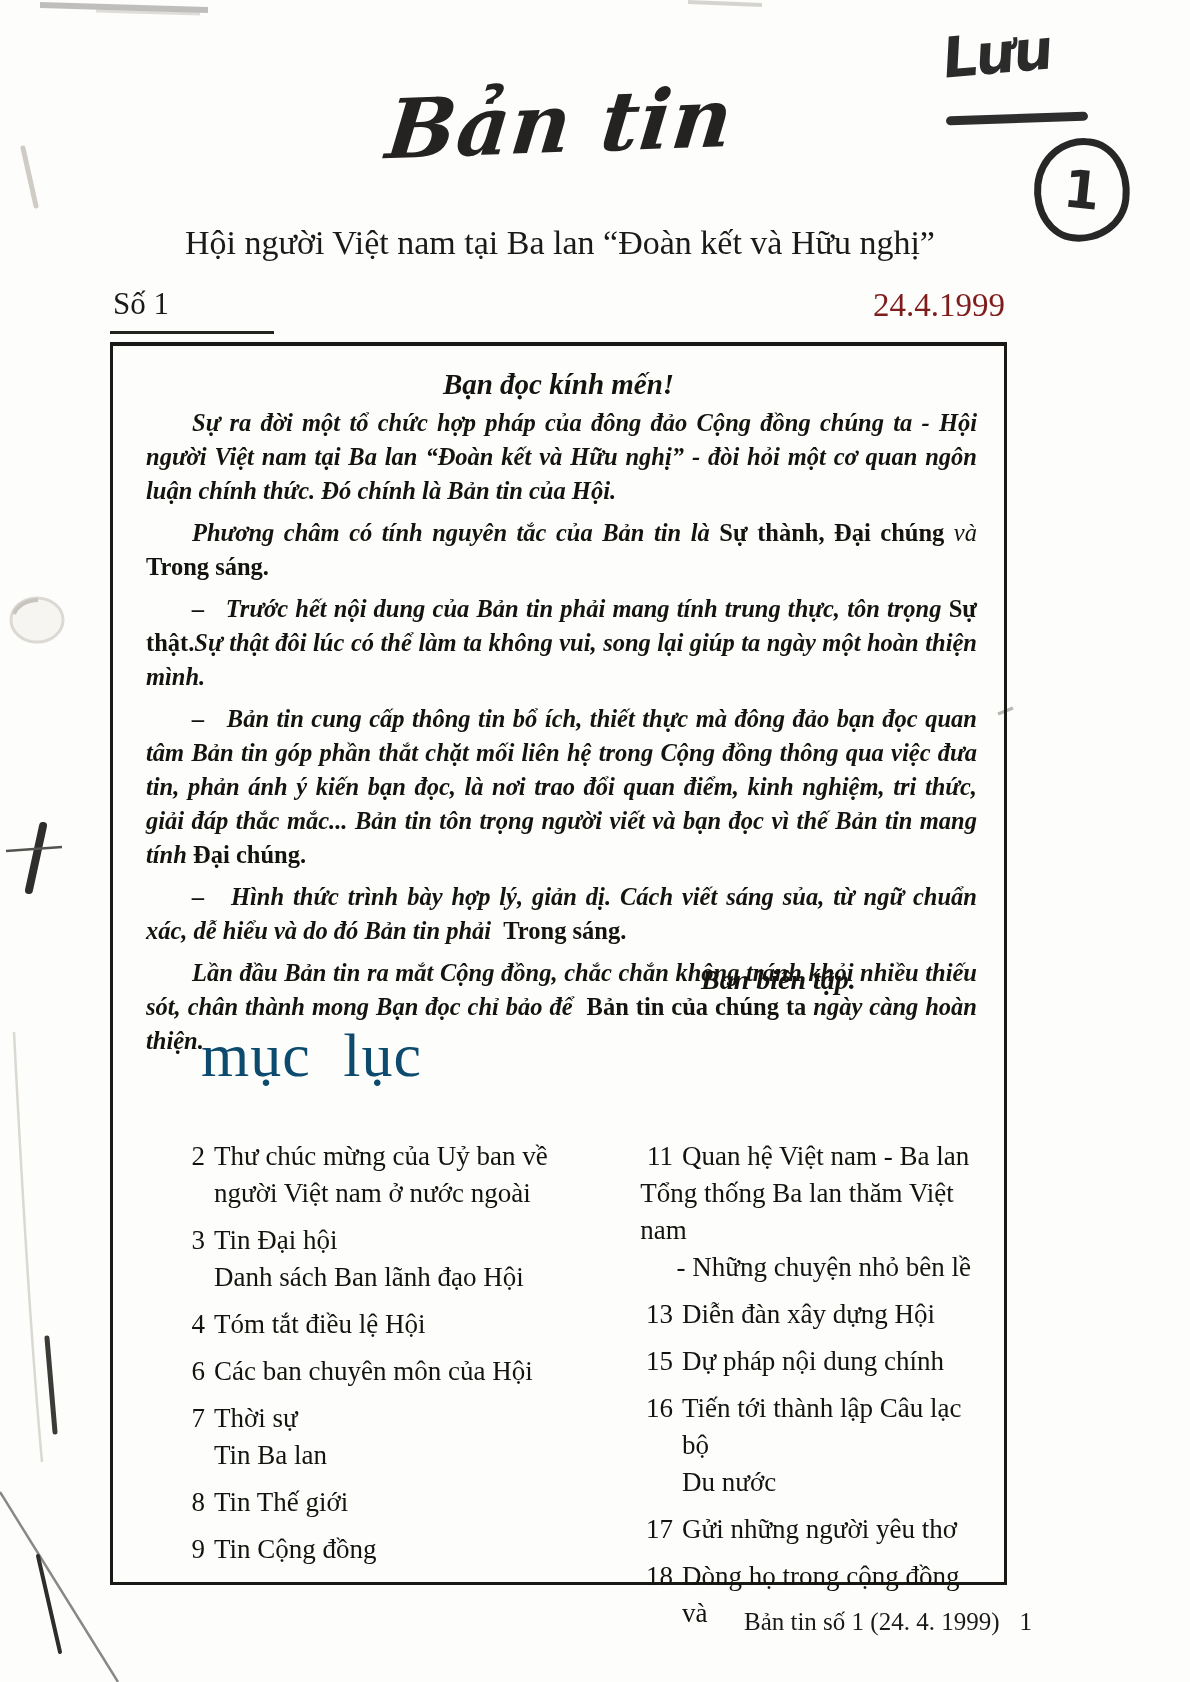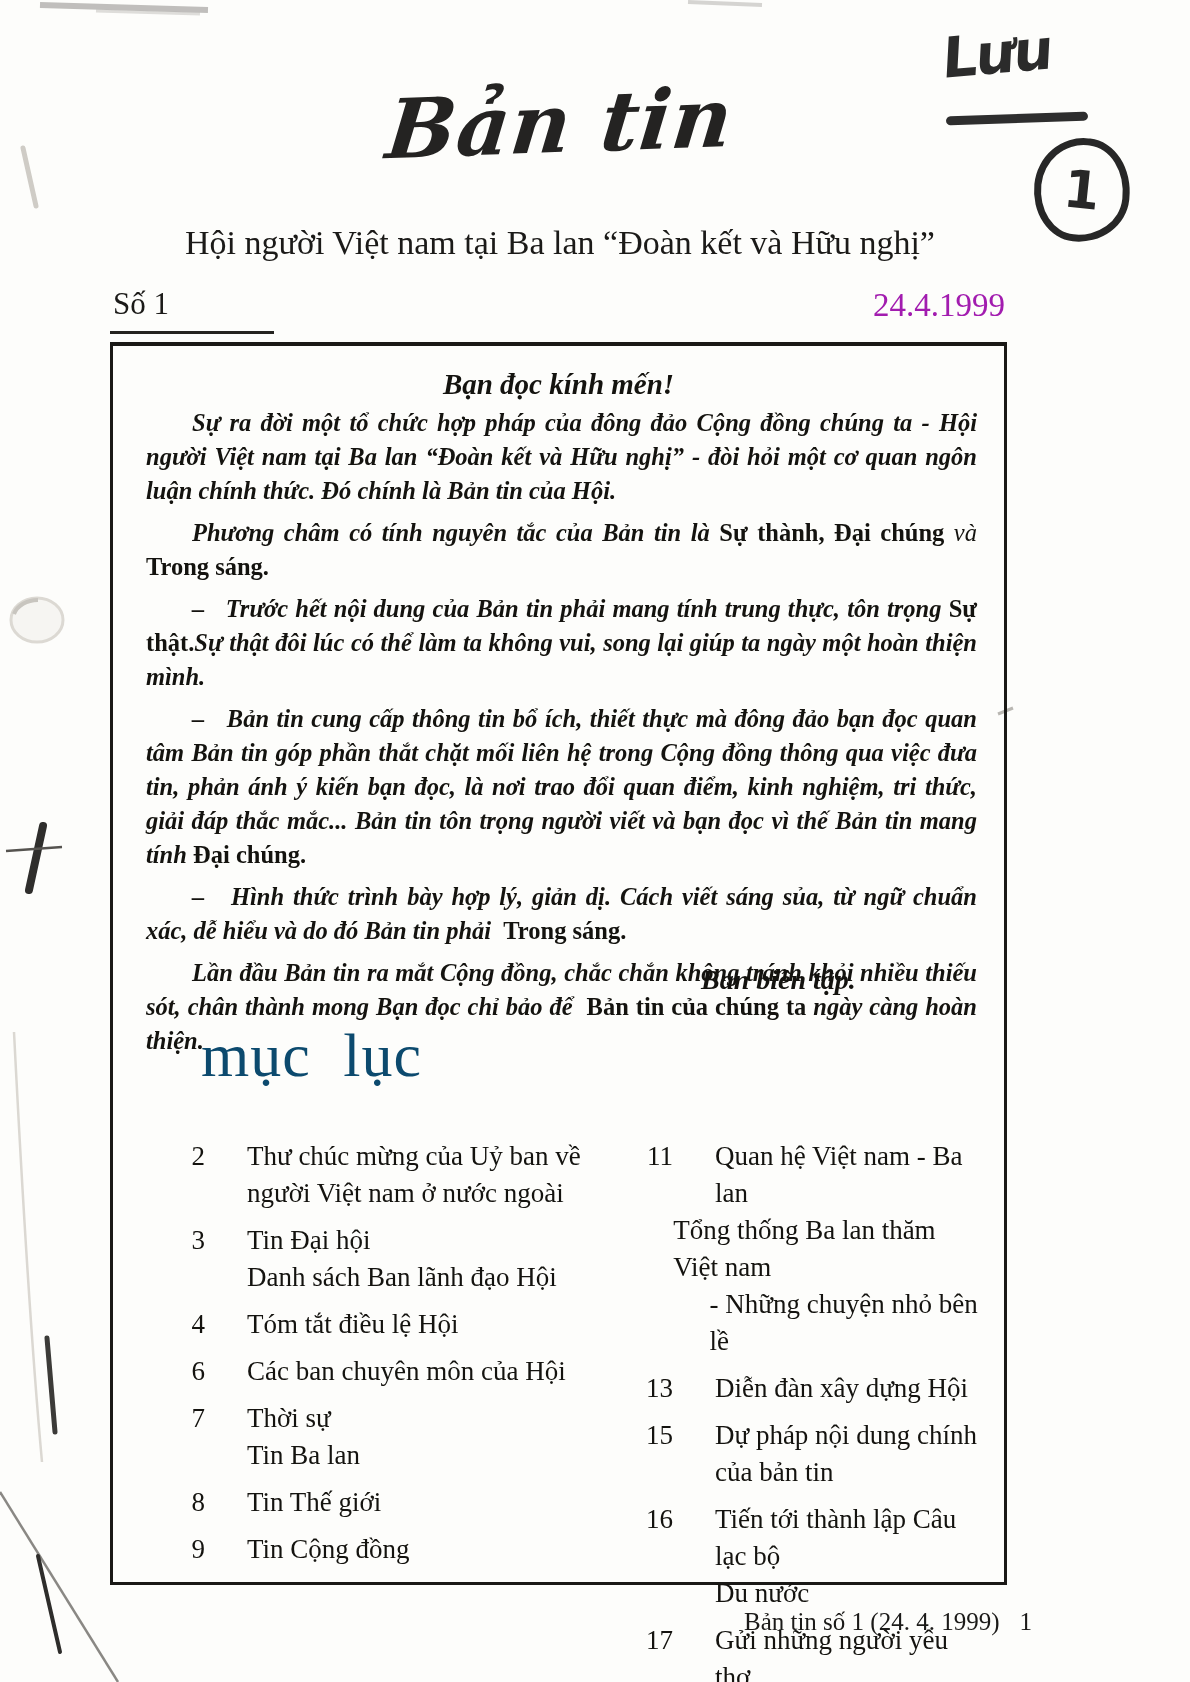--- a/index.html
+++ b/index.html
@@ -52,21 +52,21 @@
     position:absolute;left:100px;top:224px;width:920px;
     text-align:center;font-size:34px;color:#1b1a18;
   }
   .issue-label{
     position:absolute;left:113px;top:286px;font-size:31px;color:#1b1a18;
   }
   .issue-underline{
     position:absolute;left:110px;top:331px;width:164px;height:3px;background:#24231f;
   }
   .issue-date{
-    position:absolute;right:185px;top:287px;font-size:33px;color:#a21caf;
+    position:absolute;right:185px;top:287px;font-size:33px;color:#7f1d1d;
   }
   
   .frame{
     position:absolute;left:110px;top:342px;width:897px;height:1243px;
     box-sizing:border-box;
     border:3px solid #1a1916;border-top-width:4px;
     background:transparent;
   }
   .salutation{
     position:absolute;top:22px;left:0;width:100%;
@@ -99,21 +99,21 @@
     position:absolute;top:792px;left:40px;right:18px;
     display:flex;
     font-size:27px;line-height:37px;color:#14130f;
   }
   .toc-col-left{width:432px;flex:none;}
   .toc-col-right{flex:1;}
   .toc-item{display:flex;margin-bottom:10px;}
   .toc-num{flex:none;text-align:right;}
   .toc-col-left .toc-num{width:52px;}
   .toc-col-right .toc-num{width:88px;}
-  .toc-lines{margin-left:42px;}
+  .toc-lines{margin-left:9px;}
   
   .page-footer{
     position:absolute;top:1608px;left:110px;width:922px;
     text-align:right;font-size:25px;color:#1b1a18;
   }
   .page-footer .footer-page{margin-left:20px;}
   
   .artifacts{position:absolute;left:0;top:0;width:1190px;height:1682px;pointer-events:none;}
 </style>
 </head>
@@ -231,21 +231,20 @@
           <div class="toc-item">
             <div class="toc-num">13</div>
             <div class="toc-lines">
               <div>Diễn đàn xây dựng Hội</div>
             </div>
           </div>
           <div class="toc-item">
             <div class="toc-num">15</div>
             <div class="toc-lines">
               <div>Dự pháp nội dung chính</div>
-              <div>của bản tin</div>
             </div>
           </div>
           <div class="toc-item">
             <div class="toc-num">16</div>
             <div class="toc-lines">
               <div>Tiến tới thành lập Câu lạc bộ</div>
               <div>Du nước</div>
             </div>
           </div>
           <div class="toc-item">

